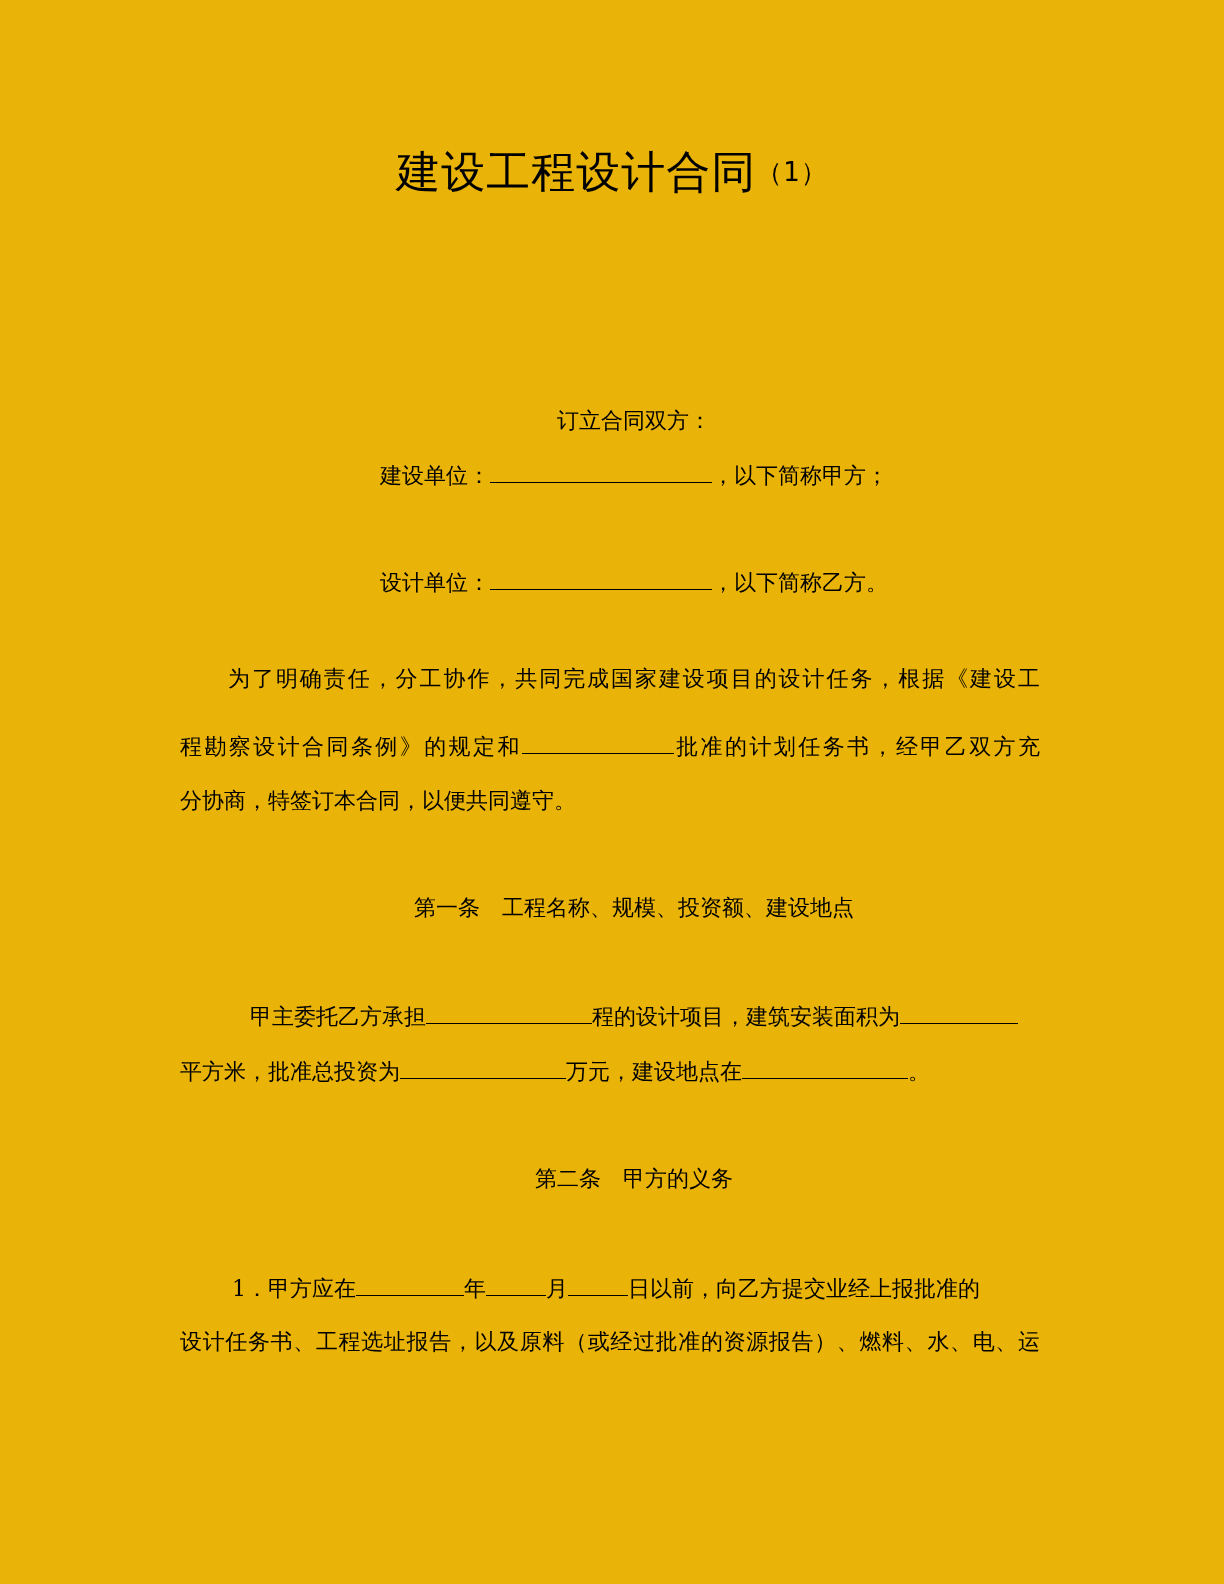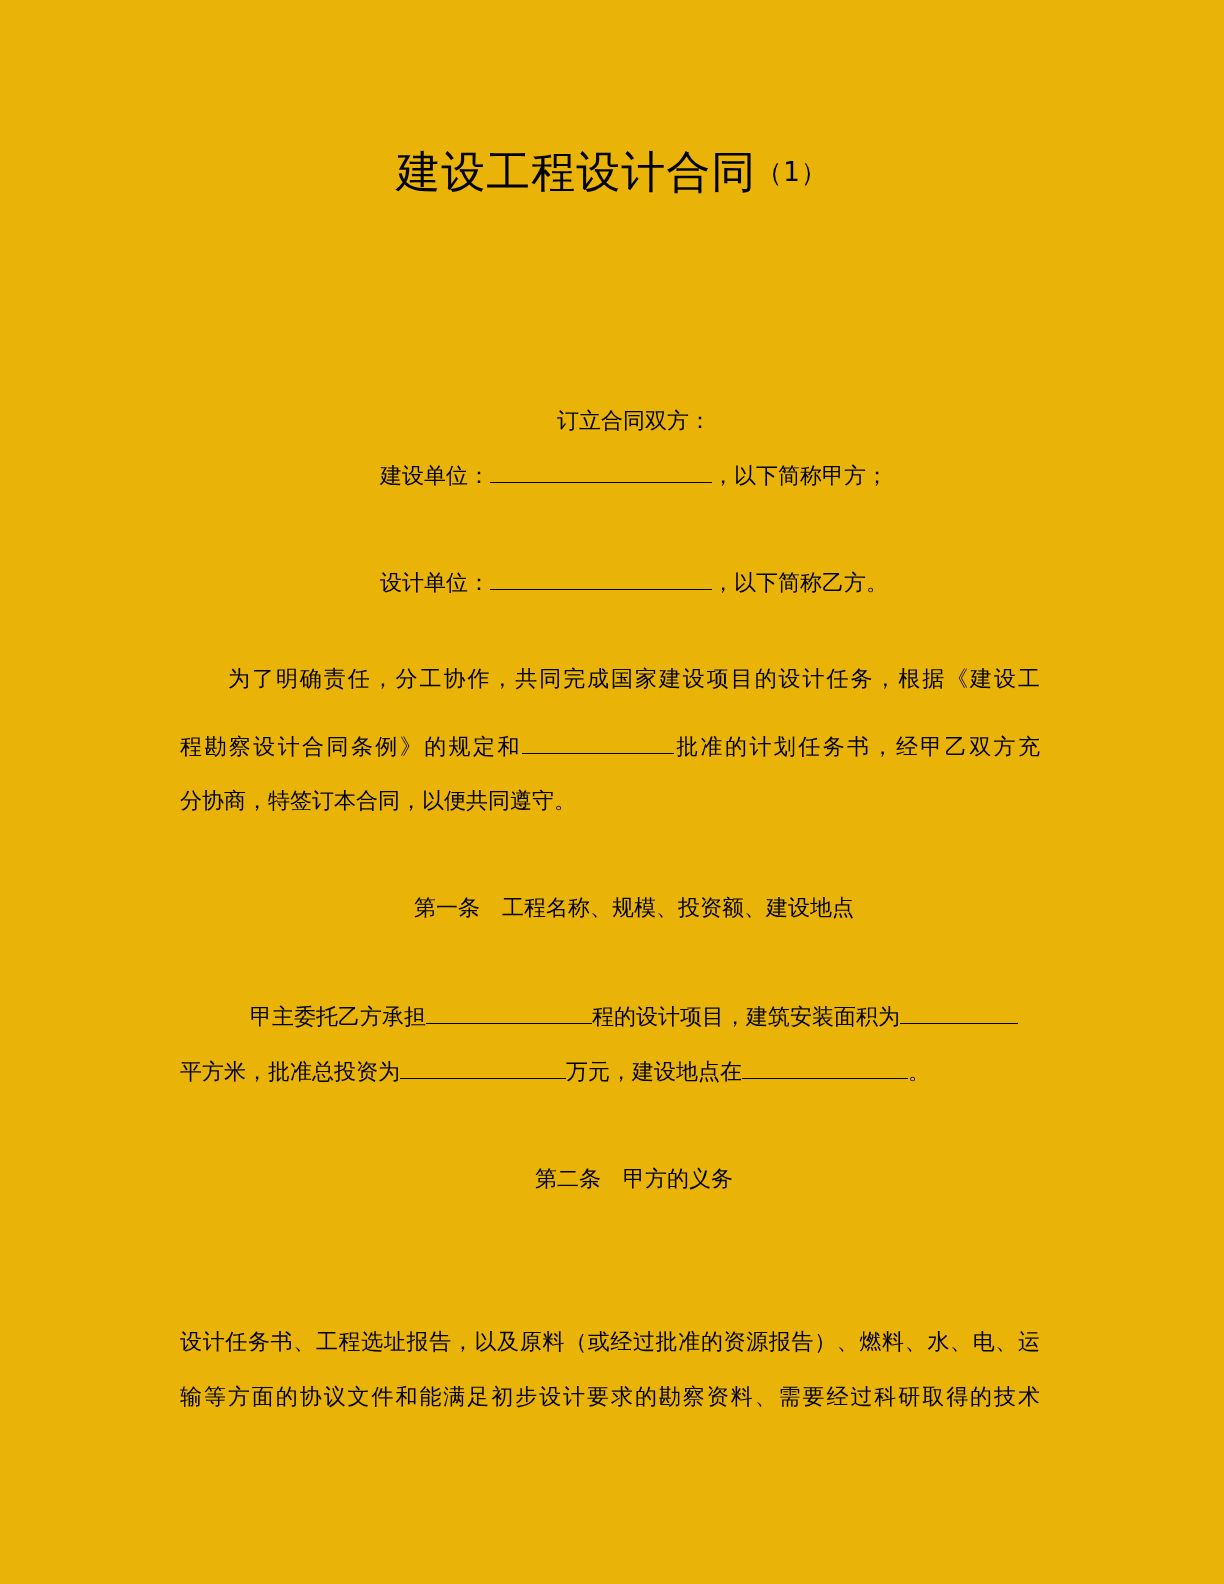--- a/index.html
+++ b/index.html
@@ -90,18 +90,20 @@
   <div class="line indent" style="top:1001px;">
     <span>甲主委托乙方承担</span><span class="blank" style="width:166px;"></span><span>程的设计项目，建筑安装面积为</span><span class="blank" style="width:118px;"></span>
   </div>
 
   <div class="line" style="top:1056px;">
     <span>平方米，批准总投资为</span><span class="blank" style="width:166px;"></span><span>万元，建设地点在</span><span class="blank" style="width:166px;"></span><span>。</span>
   </div>
 
   <div class="line indent" style="top:1164px;">第二条　甲方的义务</div>
 
+  <div class="line" style="left:232px; width:808px; top:1273px;">
+    <span>1．</span><span>甲方应在</span><span class="blank" style="width:108px;"></span><span>年</span><span class="blank" style="width:60px;"></span><span>月</span><span class="blank" style="width:60px;"></span><span>日以前，向乙方提交业经上报批准的</span>
+  </div>
 
   <div class="line justify" style="top:1327px;">设计任务书、工程选址报告，以及原料（或经过批准的资源报告）、燃料、水、电、运</div>
 
-  <div class="line justify" style="top:1382px;">输等方面的协议文件和能满足初步设计要求的勘察资料、需要经过科研取得的技术</div>
 
 </div>
 
 </body></html>

